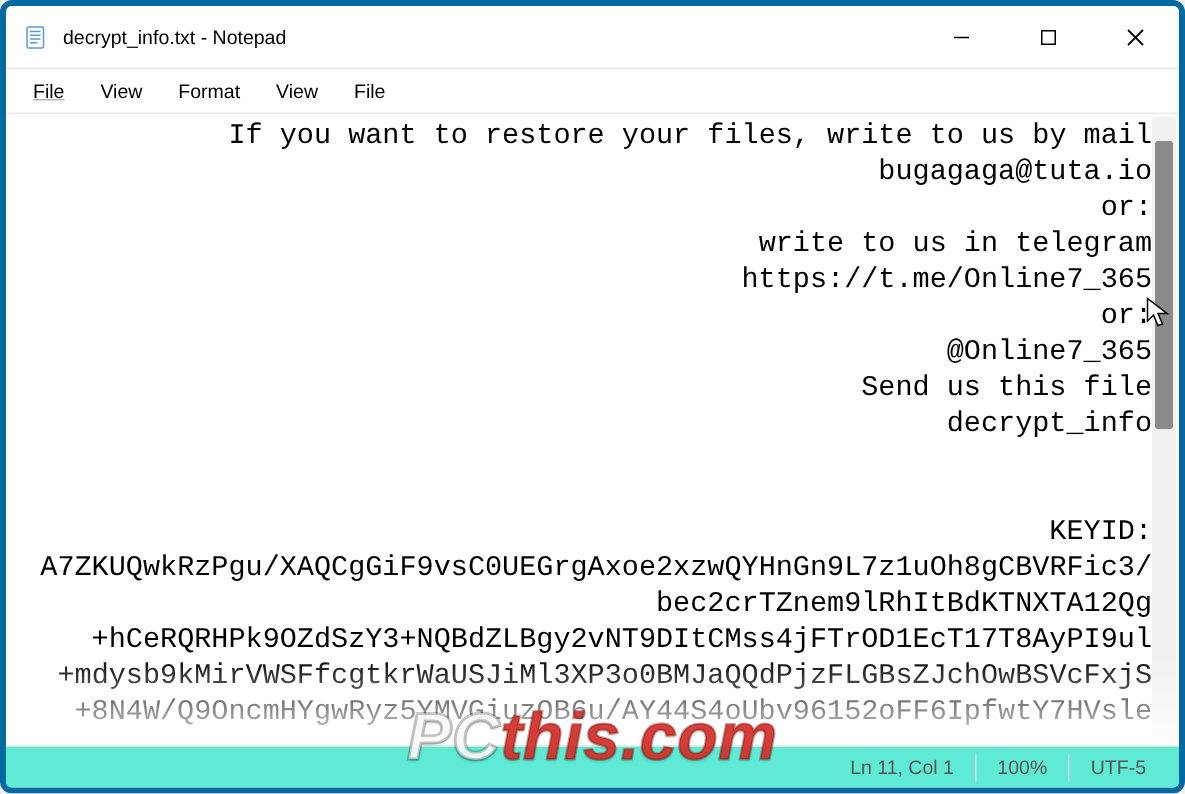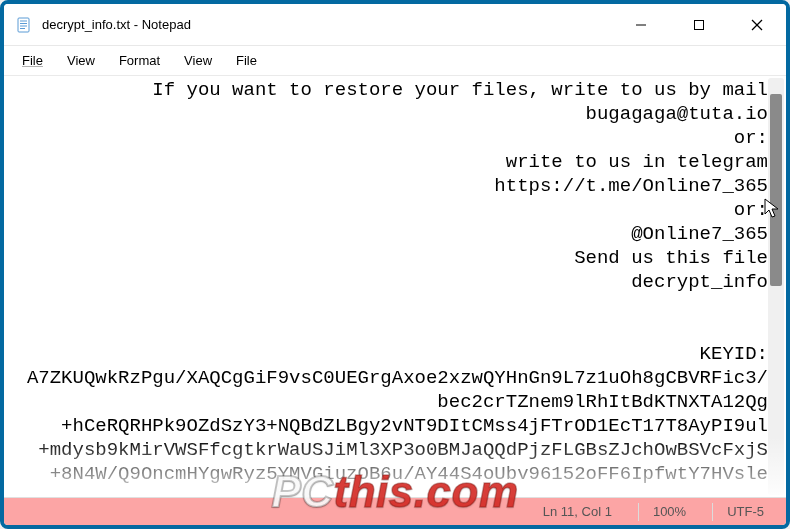--- a/index.html
+++ b/index.html
@@ -102,23 +102,22 @@
     background: #8a8a8a;
     border-radius: 2px;
   }
   .statusbar {
     height: 28px;
     border-top: 1px solid #e0e0e0;
     display: flex;
     align-items: center;
     font-size: 13px;
     color: #555;
-    background: #fca5a5;
+    background: #5eead4;
     padding: 0 8px;
-    gap: 12px;
   }
   .status-cell {
     padding: 0 14px;
     border-left: 1px solid #dcdcdc;
     height: 18px;
     line-height: 18px;
   }
   .status-spacer { flex: 1; }
   .status-cell.first { border-left: none; }
 

